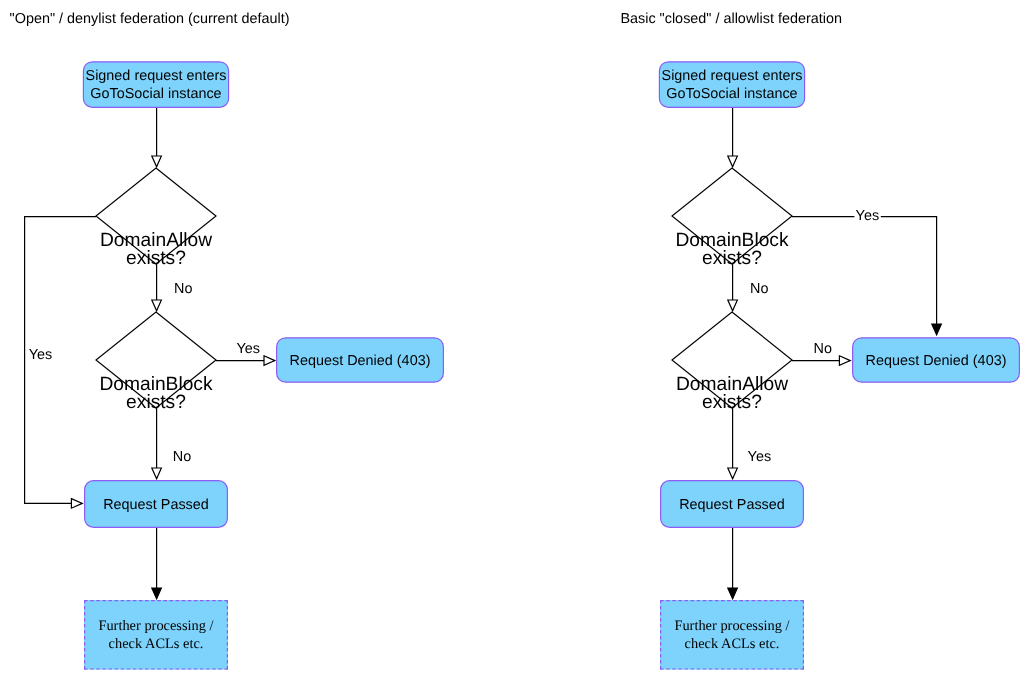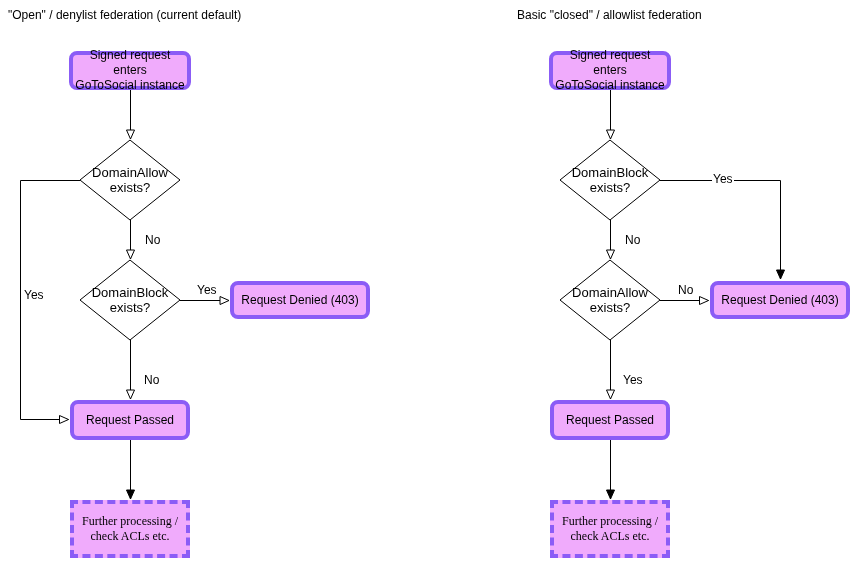--- a/index.html
+++ b/index.html
@@ -23,41 +23,42 @@
   }
   .chart-title {
     position: absolute;
     font-size: 12px;
     line-height: 15px;
     white-space: nowrap;
   }
   .node {
     position: absolute;
     box-sizing: border-box;
-    border: 4px solid #8b5cf6;
-    background: #f0abfc;
+    border: 1px solid #8b5cf6;
+    background: #7dd3fc;
     display: flex;
     align-items: center;
     justify-content: center;
     text-align: center;
     font-size: 12px;
     line-height: 15px;
     white-space: pre-line;
   }
   .rounded { border-radius: 8px; }
   .dashed  { border-style: dashed; border-radius: 0; font-family: Liberation Serif, serif; }
   .diamond-label {
     position: absolute;
     display: flex;
     align-items: center;
     justify-content: center;
     text-align: center;
-    font-size: 13px;
+    font-size: 16px;
     line-height: 15px;
     white-space: pre-line;
+    margin-top: 28px;
   }
   .edge-label {
     position: absolute;
     font-size: 12px;
     line-height: 15px;
     background: #ffffff;
     padding: 0 1px;
     white-space: nowrap;
   }
 </style>

